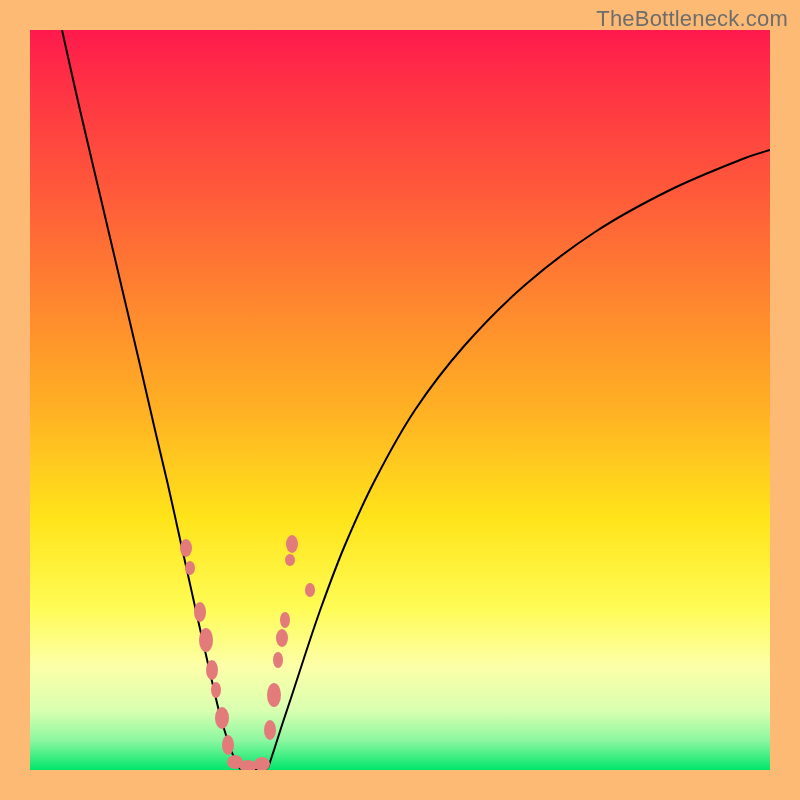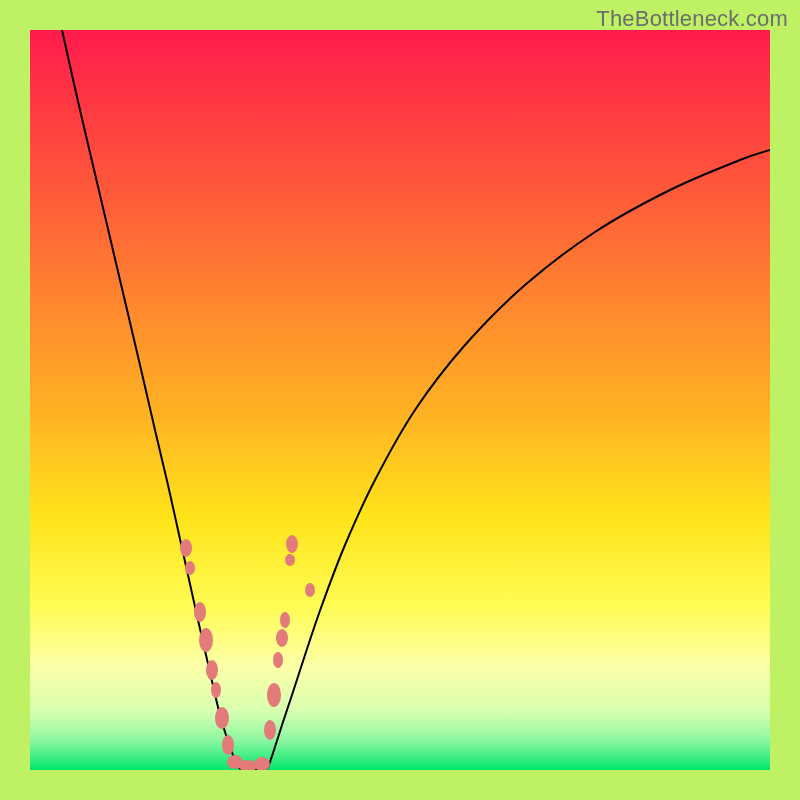--- a/index.html
+++ b/index.html
@@ -8,21 +8,21 @@
     width: 800px;
     height: 800px;
     overflow: hidden;
     background: #000;
     font-family: Arial, Helvetica, sans-serif;
   }
   .frame {
     position: absolute;
     top: 0; left: 0;
     width: 800px; height: 800px;
-    background: #bef264;
+    background: #fdba74;
   }
   .plot-area {
     position: absolute;
     top: 30px;
     left: 30px;
     width: 740px;
     height: 740px;
     overflow: hidden;
   }
   .gradient-bg {

